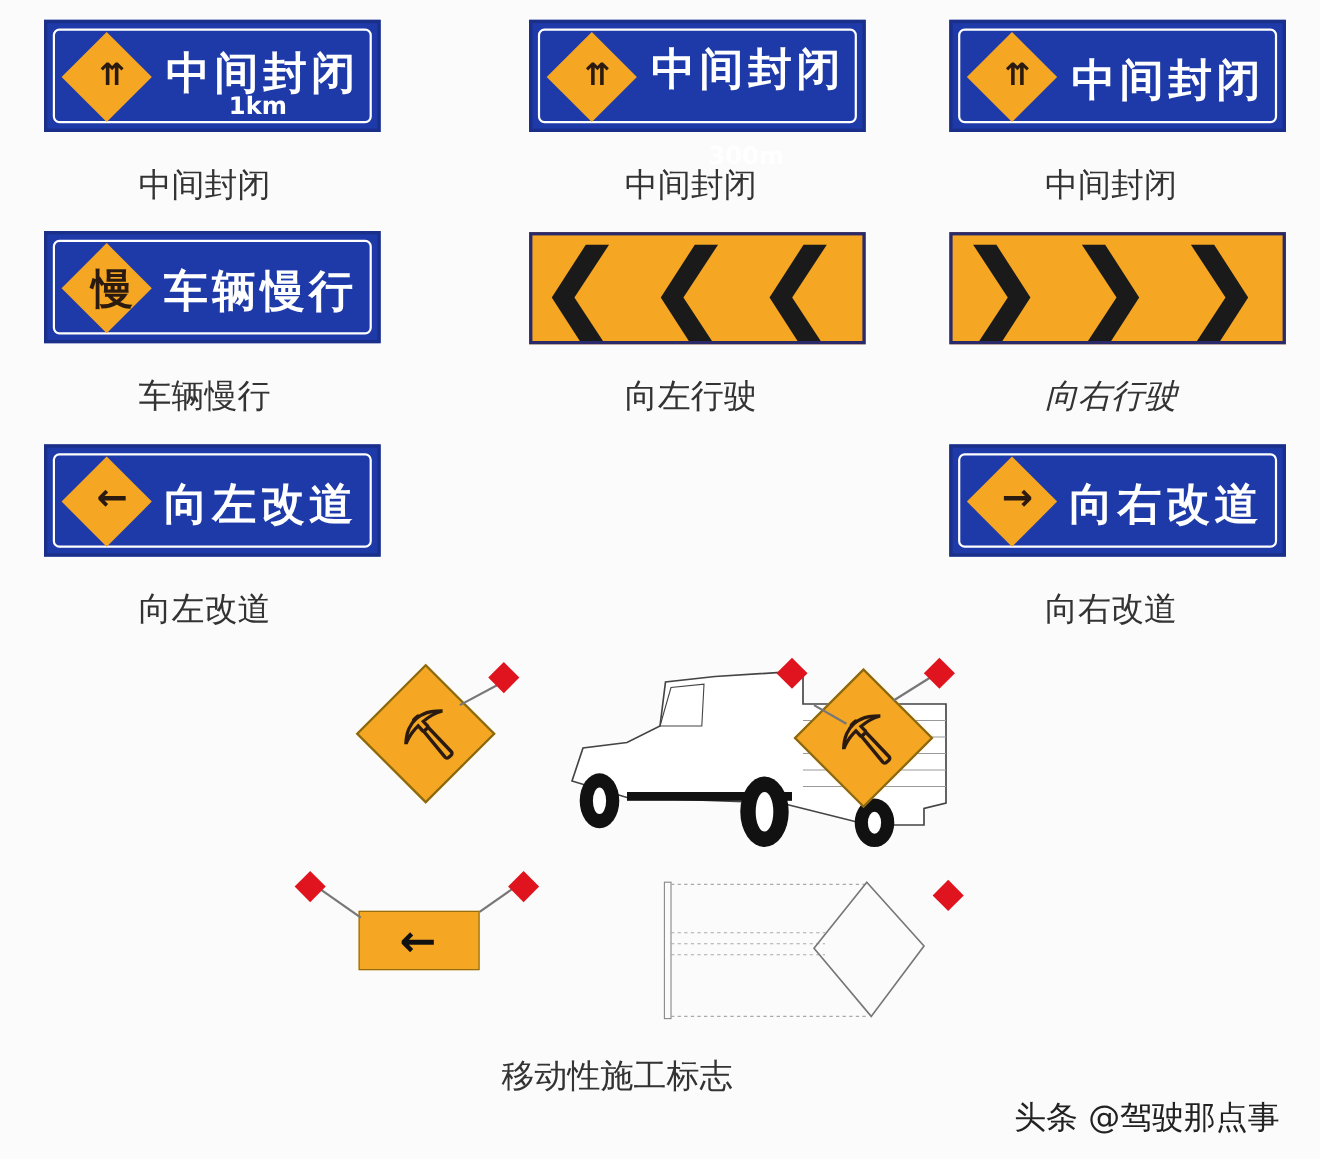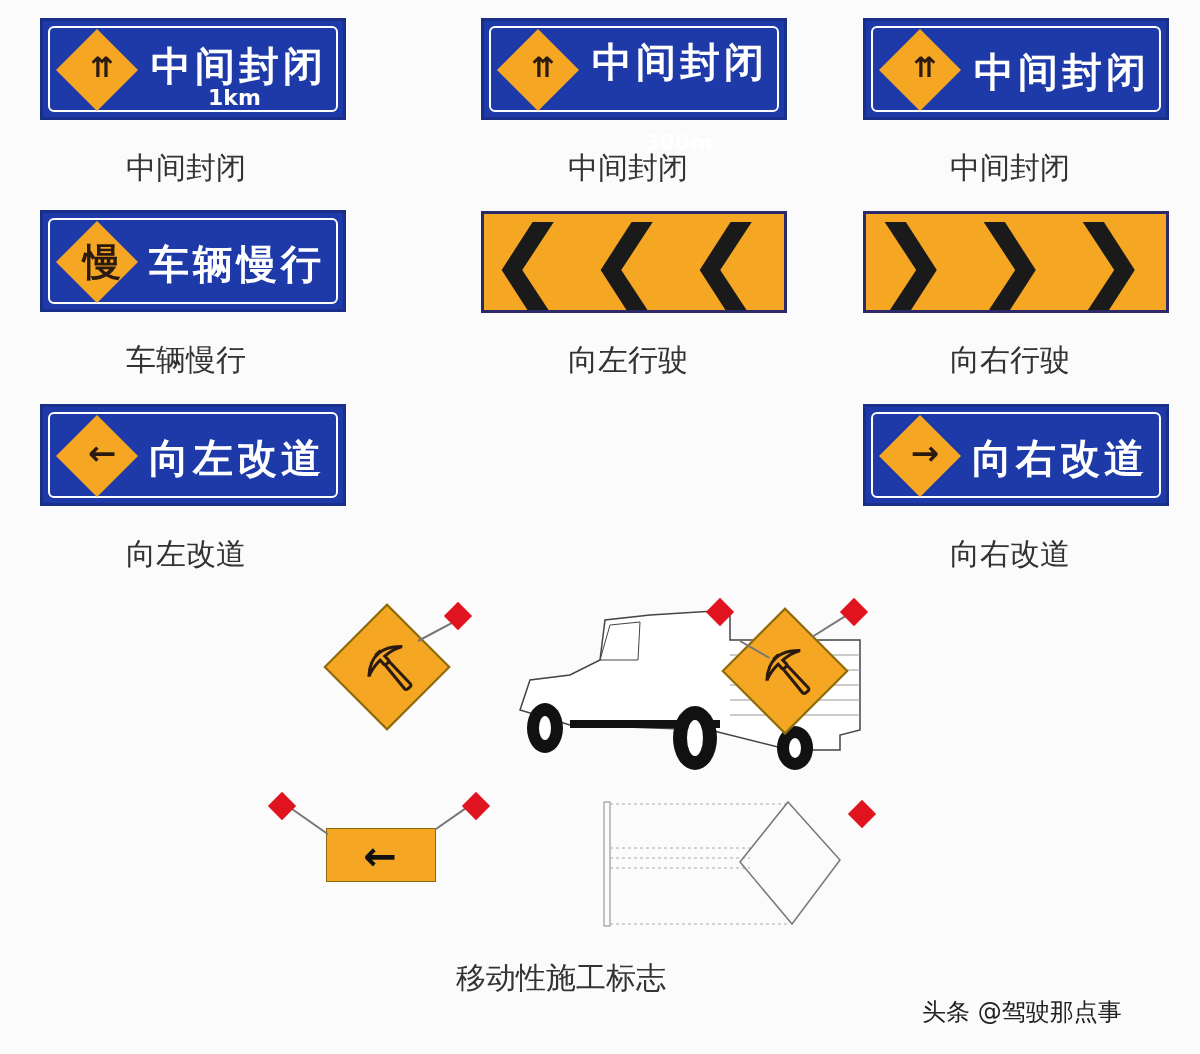--- a/index.html
+++ b/index.html
@@ -10,21 +10,21 @@
   .blue .inner { position:absolute; left:5px; top:5px; right:5px; bottom:5px; border:2px solid #fff; border-radius:6px; }
   .diamond { position:absolute; width:58px; height:58px; background:#f5a623; transform:rotate(45deg); }
   .glyph { position:absolute; color:#2a1a10; font-weight:bold; text-align:center; }
   .stext { position:absolute; color:#fff; font-weight:bold; letter-spacing:4px; white-space:nowrap; }
   .sub { position:absolute; color:#fff; font-weight:bold; font-size:22px; }
   .caption { position:absolute; font-size:30px; color:#333; white-space:nowrap; }
   .chev { background:#f5a623; border:3px solid #2a2a6a; overflow:hidden; }
   .flag { position:absolute; width:20px; height:20px; background:#e0141e; transform:rotate(45deg); }
   .pole { position:absolute; height:2px; background:#777; transform-origin:left center; }
   .wsign { position:absolute; width:86px; height:86px; background:#f5a623; border:2px solid #8a6a10; transform:rotate(45deg); }
-  .watermark { position:absolute; left:922px; top:996px; font-size:24px; color:#222; white-space:nowrap; }
+  .watermark { position:absolute; left:922px; top:996px; font-size:29px; color:#222; white-space:nowrap; }
 </style>
 </head>
 <body>
 
 <div class="sign blue" style="left:40px;top:18px;width:306px;height:102px;">
   <div class="inner"></div>
   <div class="diamond" style="left:25px;top:20px;"></div>
   <div class="glyph" style="left:44px;top:30px;width:30px;font-size:28px;">⇈</div>
   <div class="stext" style="left:108px;top:18px;font-size:40px;">中间封闭</div>
   <div class="sub" style="left:165px;top:64px;font-size:22px;">1km</div>
@@ -57,21 +57,21 @@
 <div class="caption" style="left:126px;top:340px;">车辆慢行</div>
 
 <div class="sign chev" style="left:481px;top:211px;width:306px;height:102px;">
   <div style="position:absolute;left:4px;top:-8px;font-size:96px;color:#1a1a1a;letter-spacing:-6px;white-space:nowrap;">❮ ❮ ❮ ❮</div>
 </div>
 <div class="caption" style="left:568px;top:340px;">向左行驶</div>
 
 <div class="sign chev" style="left:863px;top:211px;width:306px;height:102px;">
   <div style="position:absolute;left:4px;top:-8px;font-size:96px;color:#1a1a1a;letter-spacing:-6px;white-space:nowrap;">❯ ❯ ❯ ❯</div>
 </div>
-<div class="caption" style="left:950px;top:340px;">向右行驶</div>
+<div class="caption" style="left:950px;top:340px;font-style:italic;">向右行驶</div>
 
 <div class="sign blue" style="left:40px;top:404px;width:306px;height:102px;">
   <div class="inner"></div>
   <div class="diamond" style="left:25px;top:20px;"></div>
   <div class="glyph" style="left:36px;top:26px;width:46px;font-size:34px;">←</div>
   <div class="stext" style="left:106px;top:24px;font-size:40px;">向左改道</div>
 </div>
 <div class="caption" style="left:126px;top:534px;">向左改道</div>
 
 <div class="sign blue" style="left:863px;top:404px;width:306px;height:102px;">

